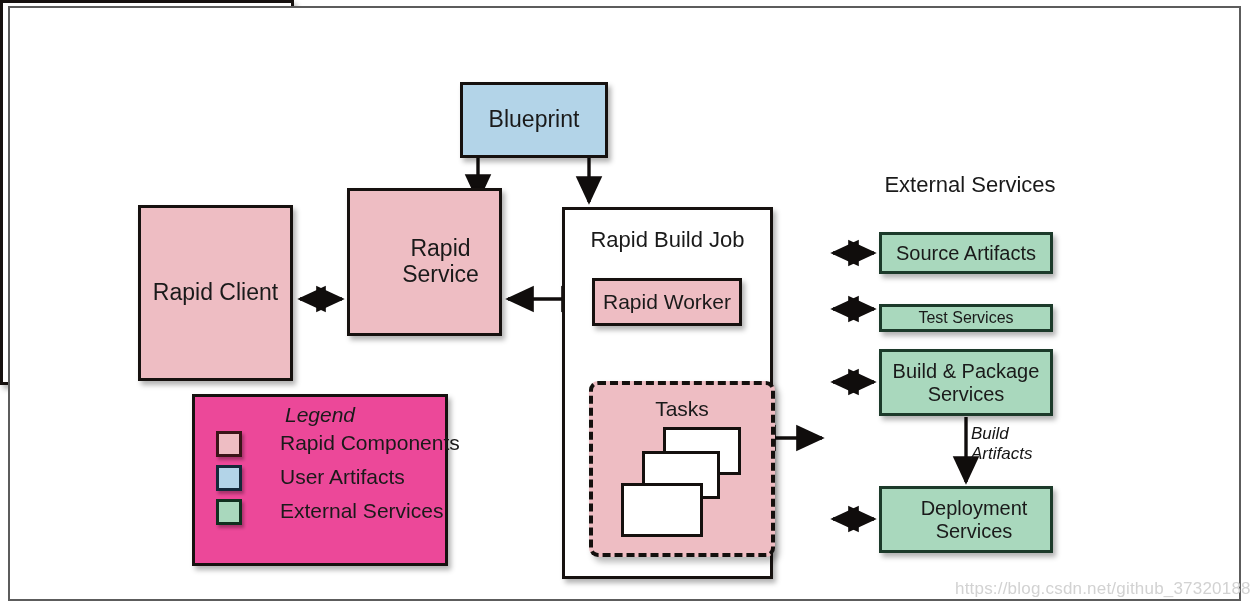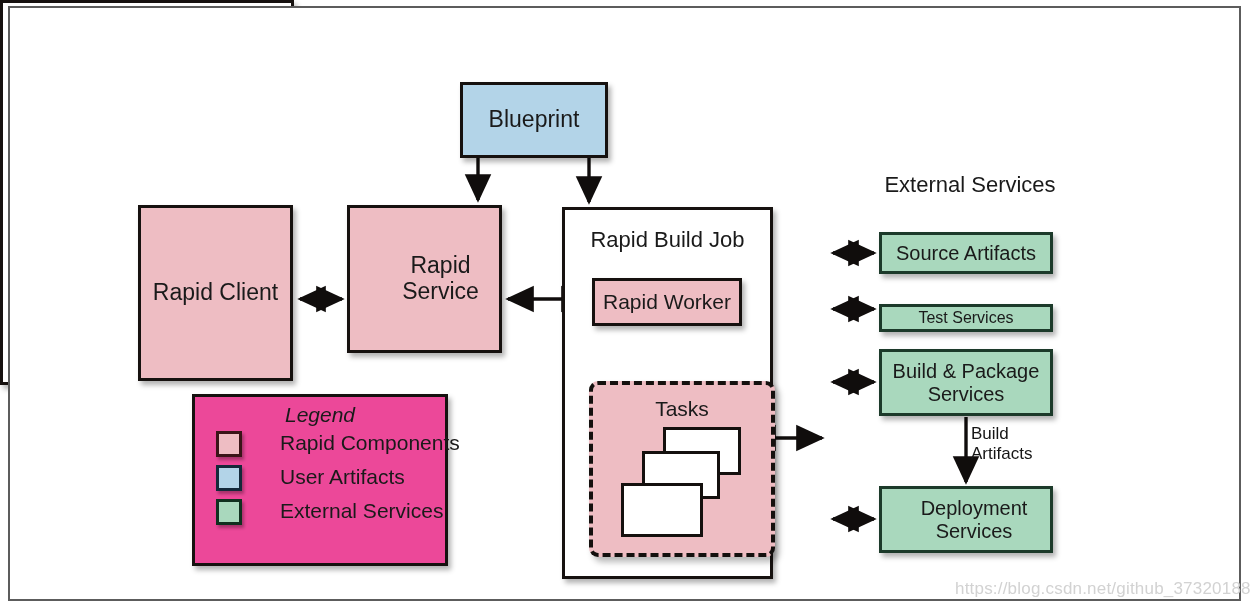--- a/index.html
+++ b/index.html
@@ -40,21 +40,21 @@
   .blue{ background:#b3d4e8; }
   .green{ background:#a9d8bd; border:3px solid #1c3a2a; }
 
   .dashed-node{
     border:4px dashed #14100e;
     border-radius:9px;
   }
 
   
   #rapid-client{ left:138px; top:205px; width:155px; height:176px; font-size:23px; }
-  #rapid-service{ left:347px; top:205px; width:155px; height:148px; font-size:23px;padding-left:32px; }
+  #rapid-service{ left:347px; top:188px; width:155px; height:148px; font-size:23px;padding-left:32px; }
 
   #blueprint{ left:460px; top:66px; width:148px; height:76px; font-size:23px;margin-top:16px; }
 
   #workflows{
     left:636px; top:18px; width:135px; height:124px;
     flex-direction:column; justify-content:flex-start;
     padding-top:6px; font-size:21px;
     box-shadow:4px 5px 6px rgba(0,0,0,0.28);
   }
 
@@ -137,21 +137,21 @@
   #tk-stack{ width:122px;height:116px; margin-top:6px; }
   #tk-stack .p1{ left:42px; top:0px;  width:78px;height:48px; }
   #tk-stack .p2{ left:21px; top:24px; width:78px;height:48px; }
   #tk-stack .p3{ left:0px;  top:56px; width:82px;height:54px; }
 
   
   #arrows{ position:absolute; left:0; top:0; width:1251px; height:615px; pointer-events:none; }
 
   #build-artifacts-label{
     position:absolute; left:971px; top:424px;
-    font-size:17px; color:#151515;
+    font-size:17px; font-style:italic; color:#151515;
     line-height:1.15; text-align:left;
   }
 
   #watermark{
     position:absolute; left:955px; top:579px;
     font-size:17px; color:#d2d2d2; letter-spacing:0.2px;
     white-space:nowrap;
   }
 </style>
 </head>

